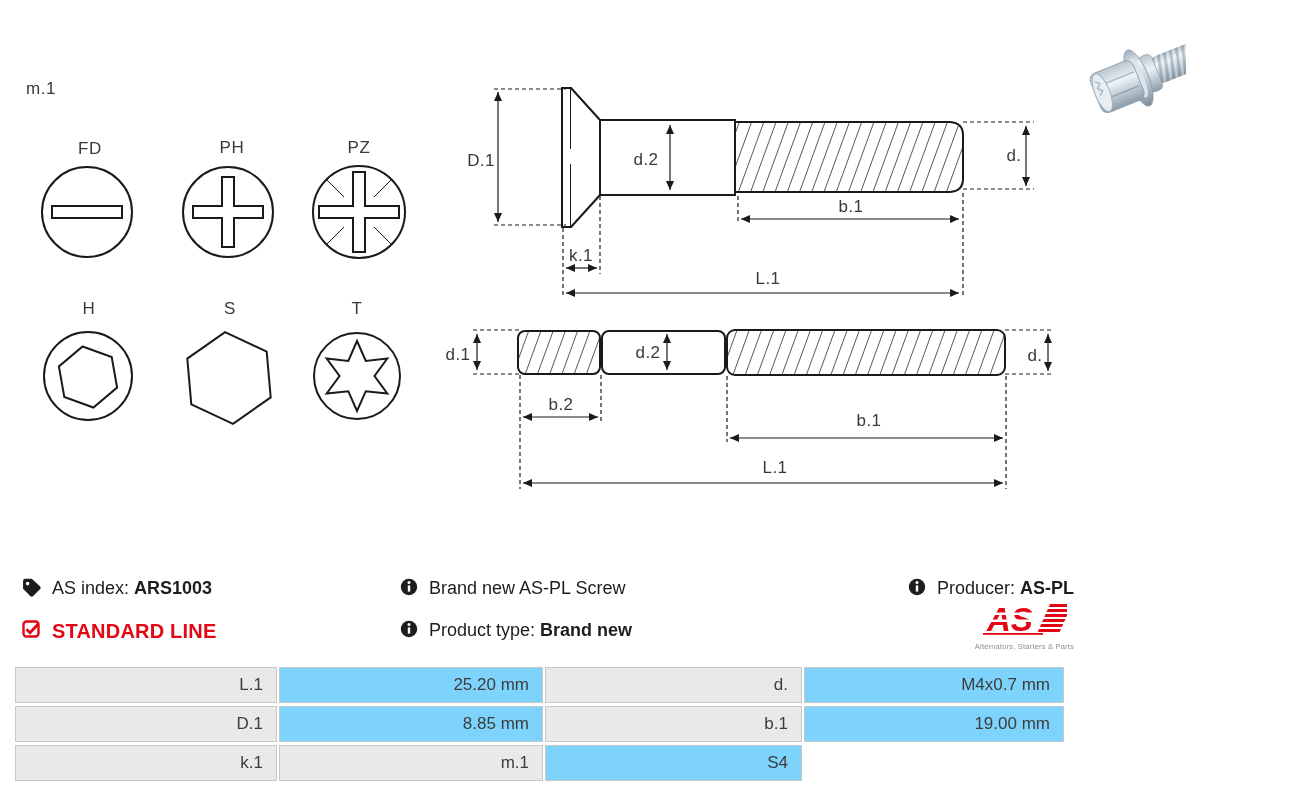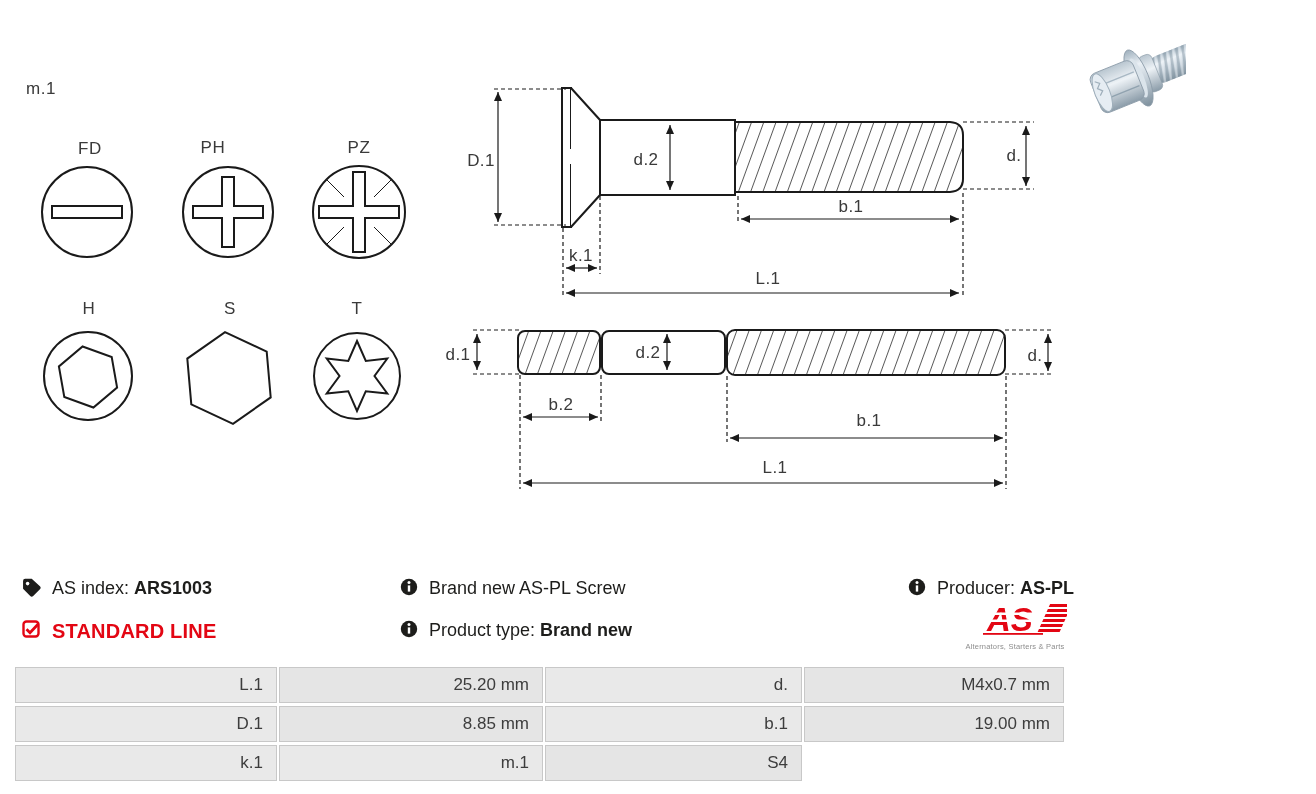--- a/index.html
+++ b/index.html
@@ -9,27 +9,27 @@
   .dim{position:absolute;transform:translate(-50%,-50%);white-space:nowrap;
        font-size:17px;color:#3a3a3a;letter-spacing:.4px;}
   .drive-label{position:absolute;transform:translate(-50%,-50%);white-space:nowrap;
        font-size:17px;color:#3a3a3a;letter-spacing:.6px;}
   .info-row{position:absolute;display:flex;align-items:flex-start;}
   .info-row .ico{display:inline-flex;margin-right:11px;flex:0 0 auto;}
   .info-text{font-size:18px;color:#1d1d1b;white-space:nowrap;}
   .info-text b{font-weight:700;}
   .red-badge{font-size:20px;font-weight:700;color:#e30613;letter-spacing:.2px;white-space:nowrap;}
   #logo-block{position:absolute;left:956px;top:602px;width:118px;text-align:center;}
-  #logo-tagline{font-size:7.5px;color:#8d8d8d;letter-spacing:.2px;margin-top:-2px;white-space:nowrap;}
+  #logo-tagline{font-size:7.5px;color:#8d8d8d;letter-spacing:.2px;margin-top:-2px;white-space:nowrap;text-align:right;}
   #spec-table{position:absolute;left:15px;top:667px;display:grid;
       grid-template-columns:262px 264px 257px 260px;gap:3px 2px;}
   #spec-table .cell{height:34px;line-height:34px;font-size:17px;color:#3d3d3d;
       text-align:right;padding-right:13px;border:1px solid #c8c8c8;box-sizing:content-box;}
   #spec-table .lbl{background:#e9e9e9;}
-  #spec-table .val{background:#e5e5e5;}
+  #spec-table .val{background:#7dd3fc;}
 </style>
 </head>
 <body>
 
 <div id="canvas">
 
   <svg id="lineart" width="1316" height="794" viewBox="0 0 1316 794">
     <defs>
       <marker id="ae" markerWidth="10" markerHeight="8" refX="9" refY="4" orient="auto" markerUnits="userSpaceOnUse">
         <path d="M0,0 L9,4 L0,8 Z" fill="#1a1a1a"></path>
@@ -139,21 +139,21 @@
       <rect x="2" y="-21" width="46" height="42" rx="7" fill="url(#headG)" stroke="#8a9aa7" stroke-width="0.8"></rect>
       <line x1="10" y1="-7.5" x2="46" y2="-7.5" stroke="#a8b8c4" stroke-width="1.4"></line>
       <line x1="10" y1="7.5" x2="46" y2="7.5" stroke="#90a2af" stroke-width="1.4"></line>
       <ellipse cx="9" cy="0" rx="7.5" ry="20" fill="#e6edf3" stroke="#9fafbb" stroke-width="1"></ellipse>
       <path d="M6,-13 l4,3.5 -4,4 4,4 -4,3.5" fill="none" stroke="#9fafbb" stroke-width="1.2"></path>
     </g>
   </svg>
 
   <span class="drive-label" style="left:41px;top:89px">m.1</span>
   <span class="drive-label" style="left:90px;top:149px">FD</span>
-  <span class="drive-label" style="left:213px;top:148px">PH</span>
+  <span class="drive-label" style="left:232px;top:148px">PH</span>
   <span class="drive-label" style="left:359px;top:148px">PZ</span>
   <span class="drive-label" style="left:89px;top:309px">H</span>
   <span class="drive-label" style="left:230px;top:309px">S</span>
   <span class="drive-label" style="left:357px;top:309px">T</span>
 
   <span class="dim" style="left:481px;top:161px">D.1</span>
   <span class="dim" style="left:646px;top:160px">d.2</span>
   <span class="dim" style="left:1014px;top:156px">d.</span>
   <span class="dim" style="left:851px;top:207px">b.1</span>
   <span class="dim" style="left:581px;top:256px">k.1</span>

